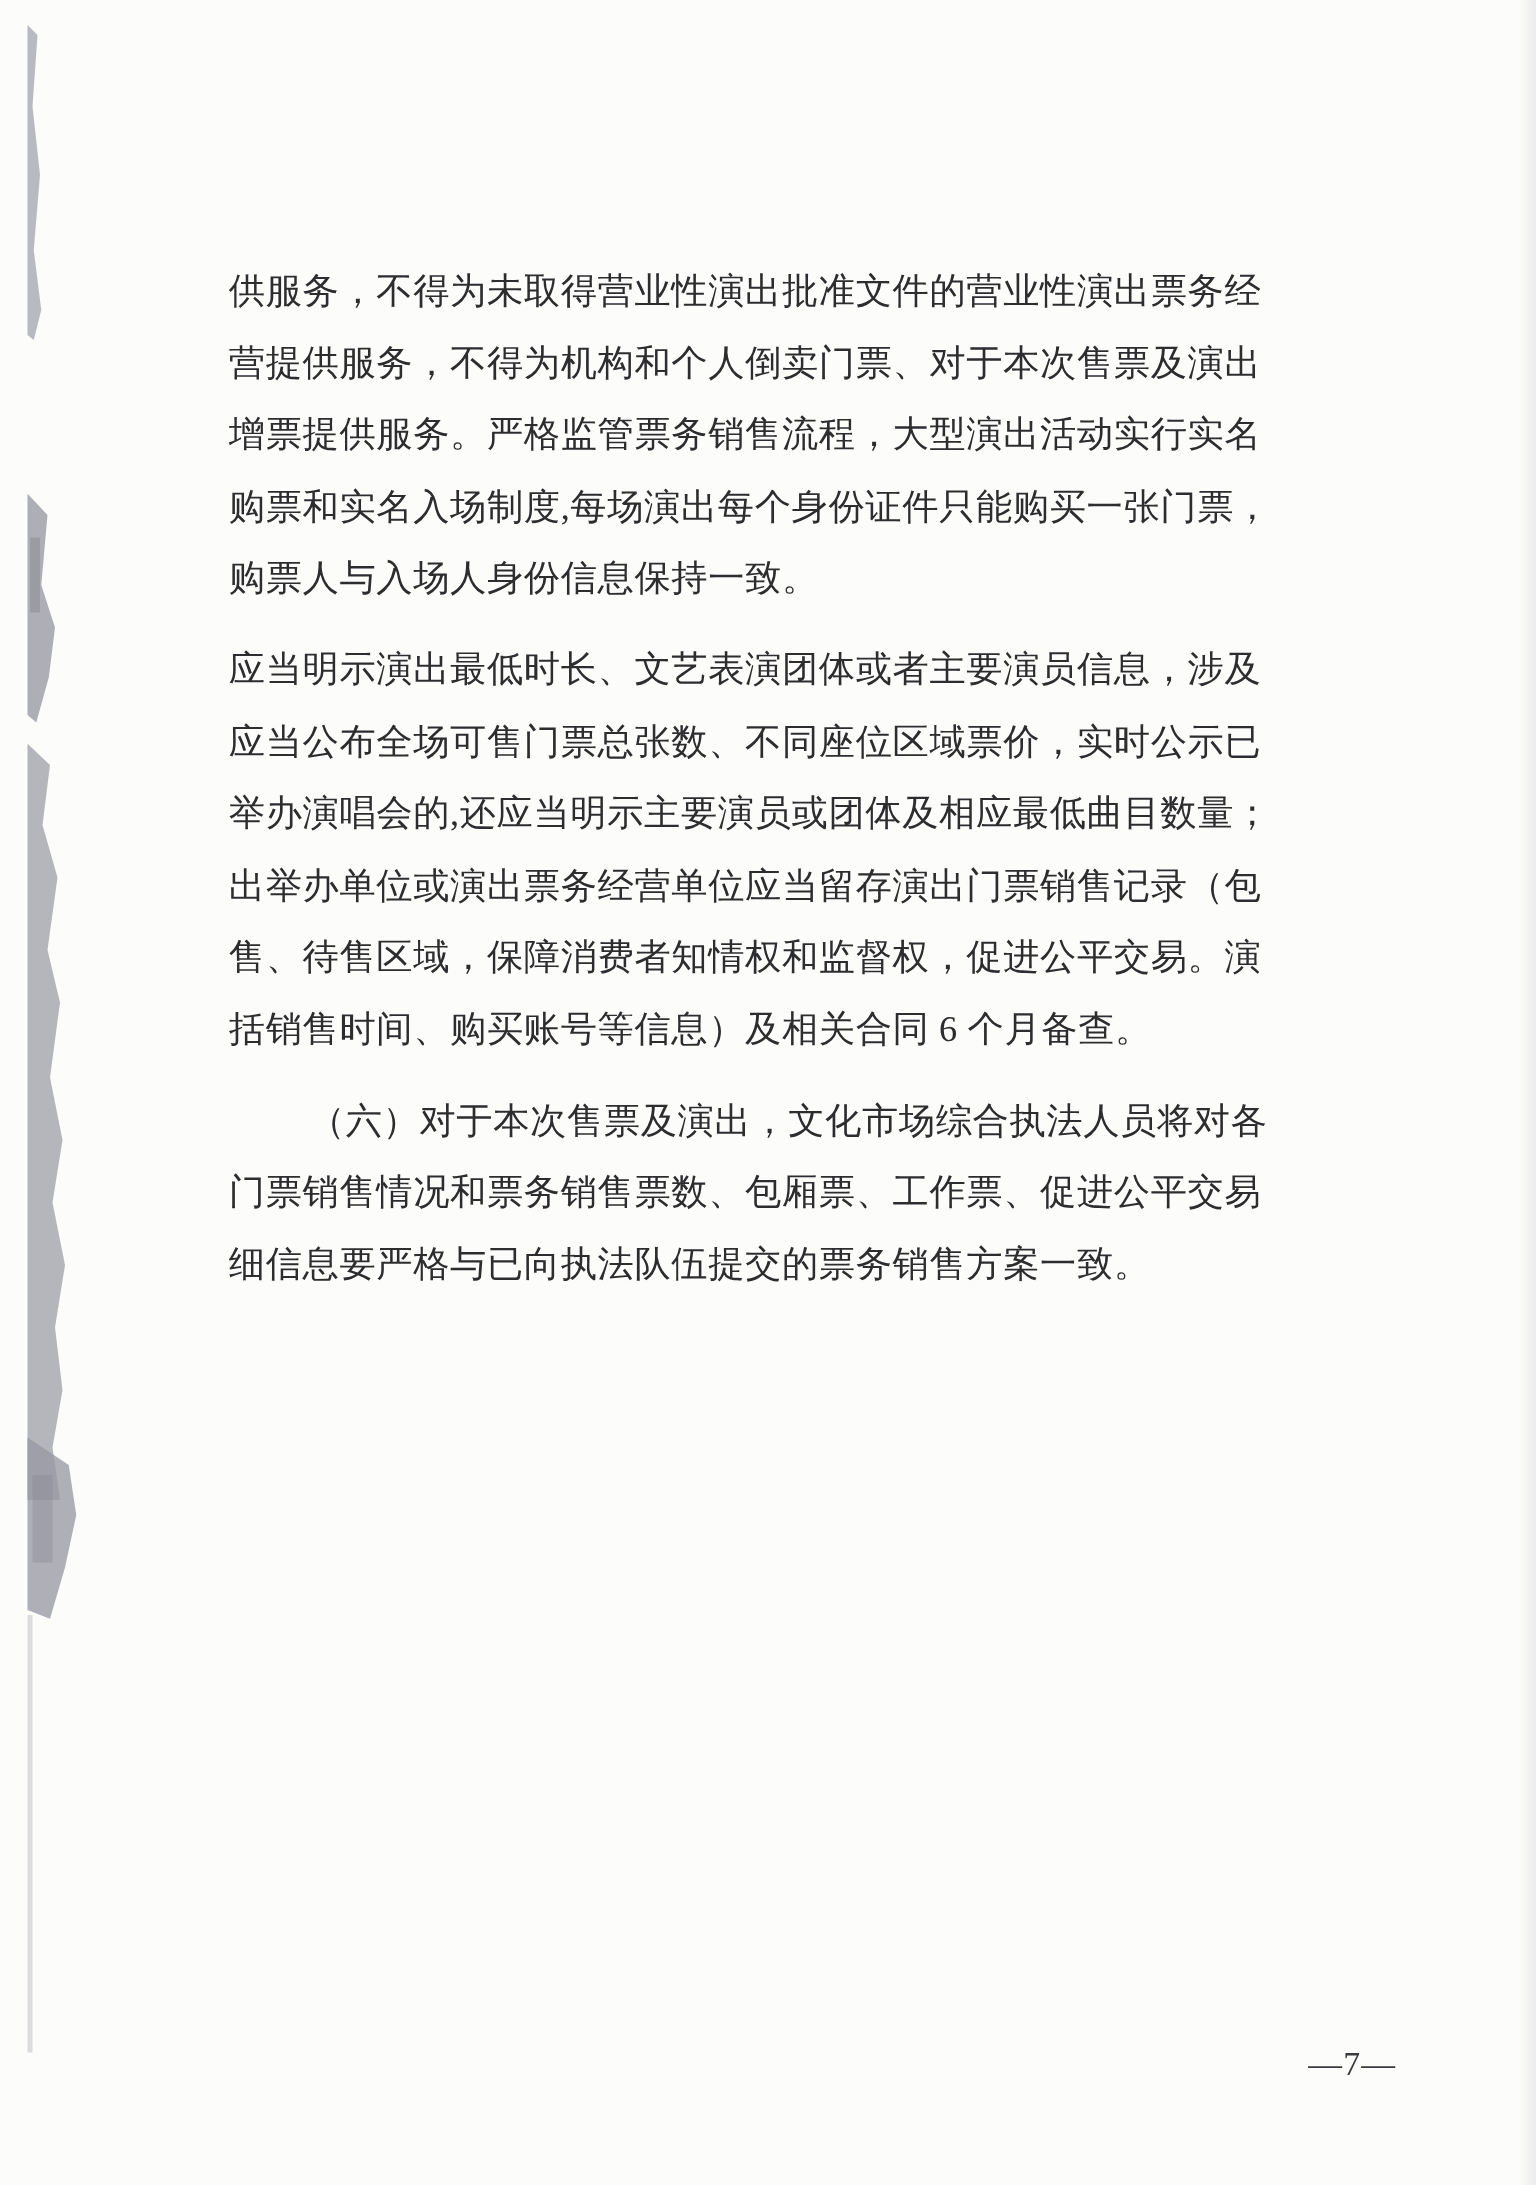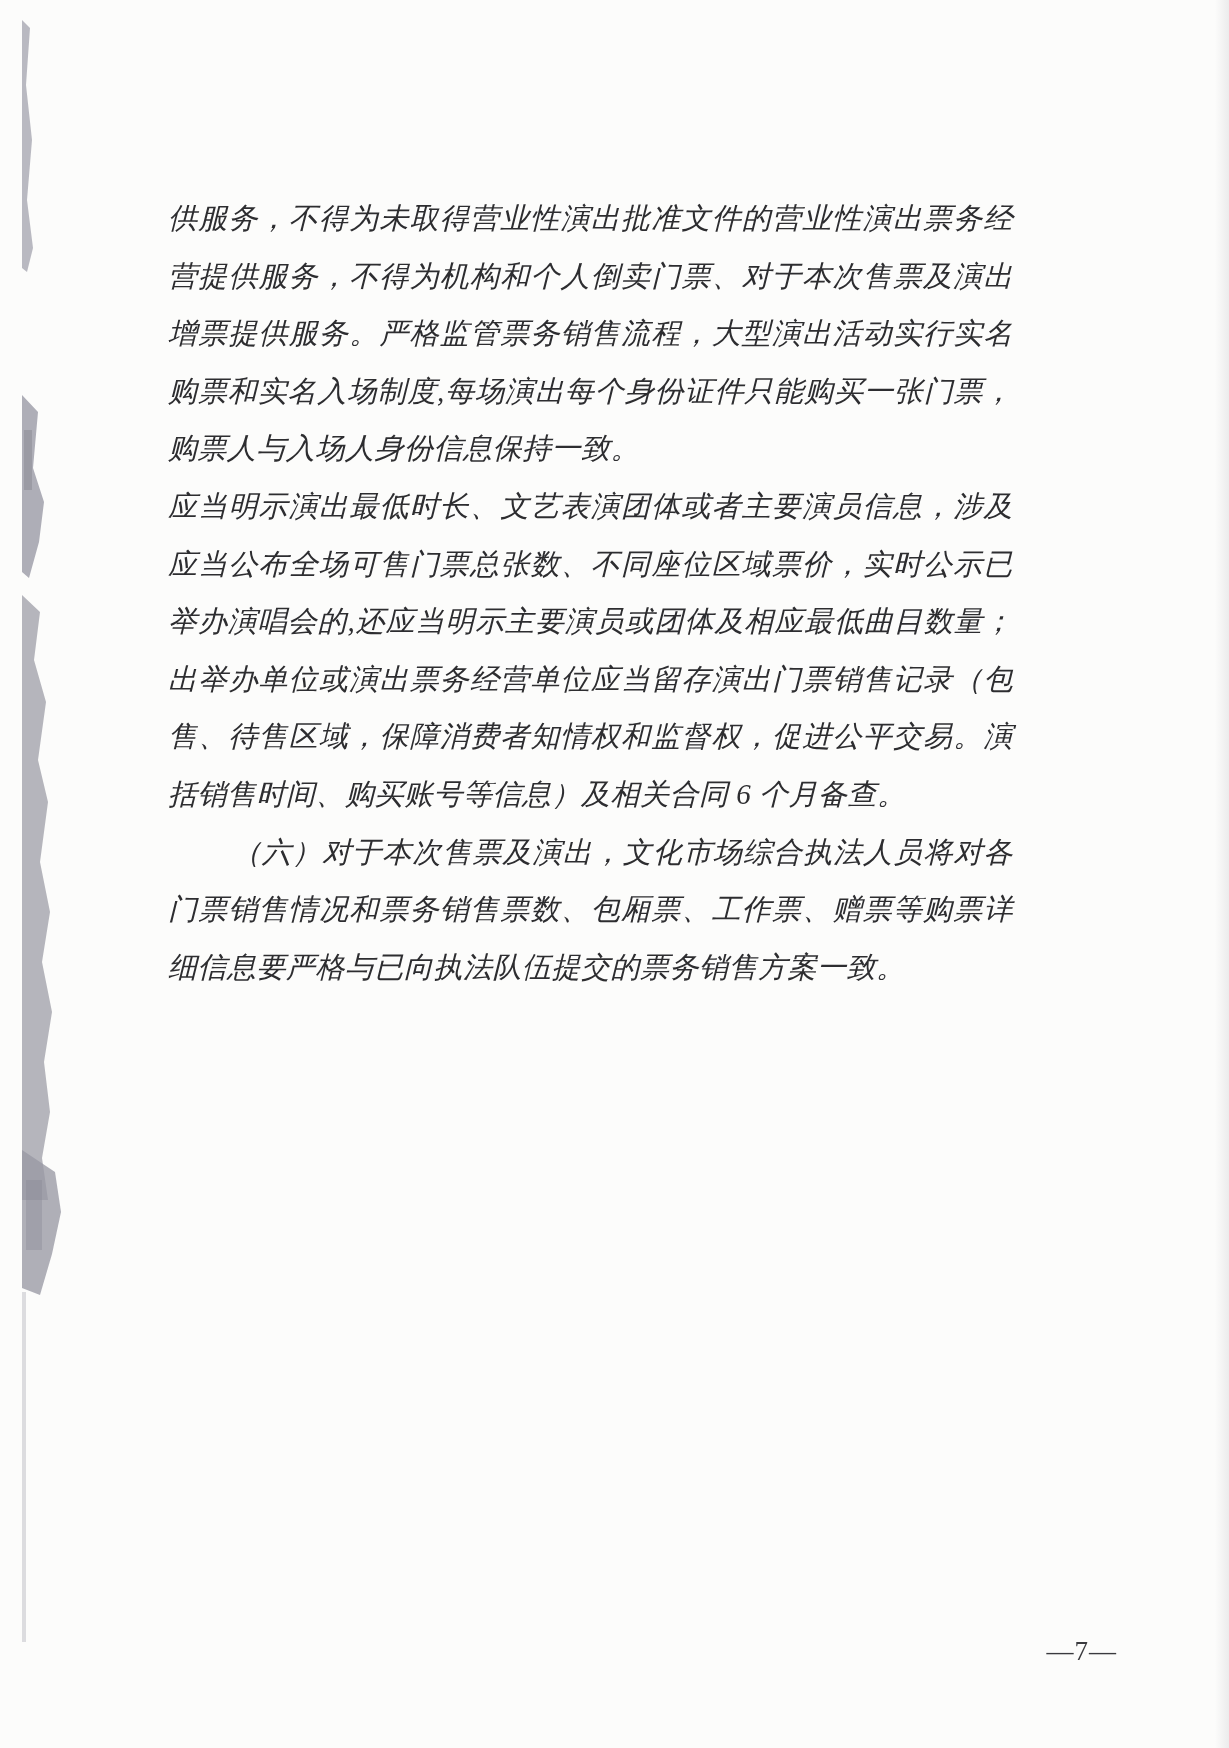--- a/index.html
+++ b/index.html
@@ -37,21 +37,21 @@
     pointer-events: none;
   }
   .doc-body {
     position: absolute;
     left: 168px;
     top: 190px;
     width: 845px;
     color: #2d2d30;
     font-size: 29px;
   }
-  .paragraph { margin: 0; font-style: italic; }
+  .paragraph { margin: 15px; }
   .line {
     height: 57.6px;
     line-height: 57.6px;
     white-space: nowrap;
     text-align: justify;
     text-align-last: justify;
     text-justify: inter-character;
     letter-spacing: 0.5px;
   }
   .line.last {
@@ -103,19 +103,19 @@
       <div class="paragraph">
         <div class="line">应当明示演出最低时长、文艺表演团体或者主要演员信息，涉及</div>
         <div class="line">应当公布全场可售门票总张数、不同座位区域票价，实时公示已</div>
         <div class="line">举办演唱会的,还应当明示主要演员或团体及相应最低曲目数量；</div>
         <div class="line">出举办单位或演出票务经营单位应当留存演出门票销售记录（包</div>
         <div class="line">售、待售区域，保障消费者知情权和监督权，促进公平交易。演</div>
         <div class="line last">括销售时间、购买账号等信息）及相关合同 6 个月备查。</div>
       </div>
       <div class="paragraph">
         <div class="line indent">（六）对于本次售票及演出，文化市场综合执法人员将对各</div>
-        <div class="line">门票销售情况和票务销售票数、包厢票、工作票、赠票等购票详</div>
+        <div class="line">门票销售情况和票务销售票数、包厢票、工作票、促进公平交易</div>
         <div class="line last">细信息要严格与已向执法队伍提交的票务销售方案一致。</div>
       </div>
     </div>
 
   <div class="page-number">—7—</div>
 </div>
 
 </body></html>

